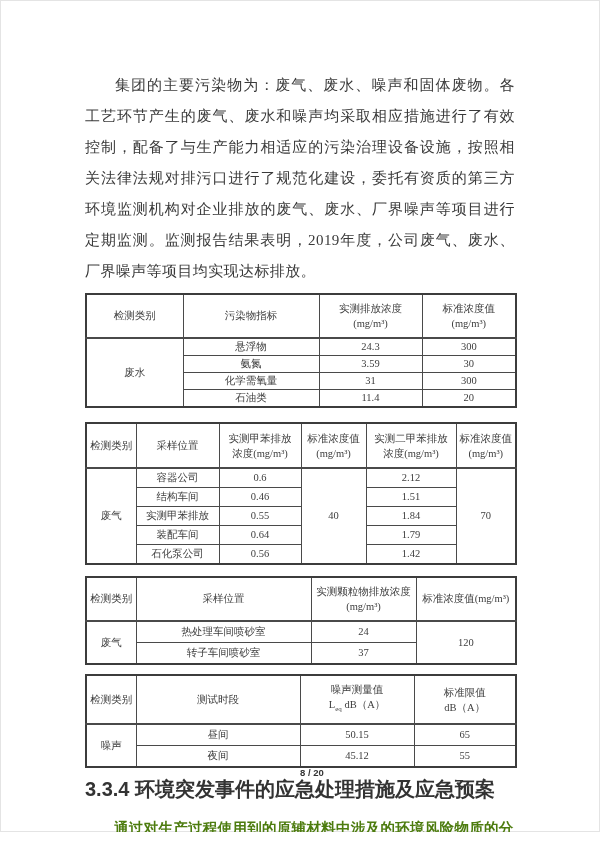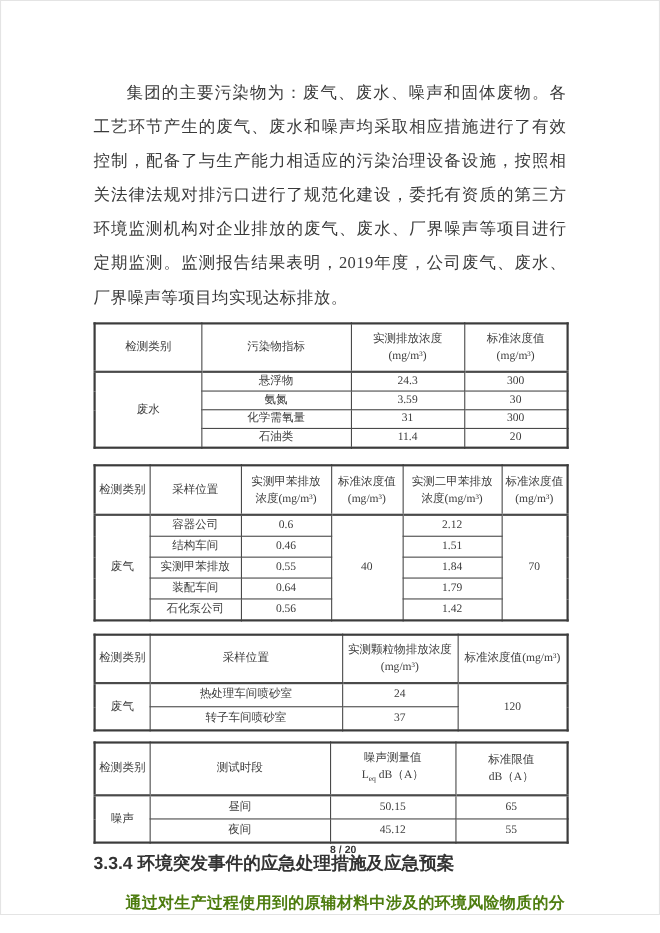--- a/index.html
+++ b/index.html
@@ -49,21 +49,21 @@
   .t3 tbody td { line-height:18px; height:21px; }
   .t4 tbody td { line-height:18px; height:21px; }
   .t1 tr.hdr td { height:44px; }
   .t2 tr.hdr td { height:45px; }
   .t3 tr.hdr td { height:42px; }
   .t4 tr.hdr td { height:38px; }
   .section-heading {
     margin:8px 0 0 0;
     font-family:"Liberation Sans","DejaVu Sans",sans-serif;
     font-weight:bold;
-    font-size:16px;
+    font-size:20px;
     color:#333;
   }
   .closing {
     margin:14px 0 0 0;
     font-family:"Liberation Sans","DejaVu Sans",sans-serif;
     font-weight:600;
     font-size:14.5px;
     line-height:22px;
     text-indent:2em;
     color:#4d7c0f;

